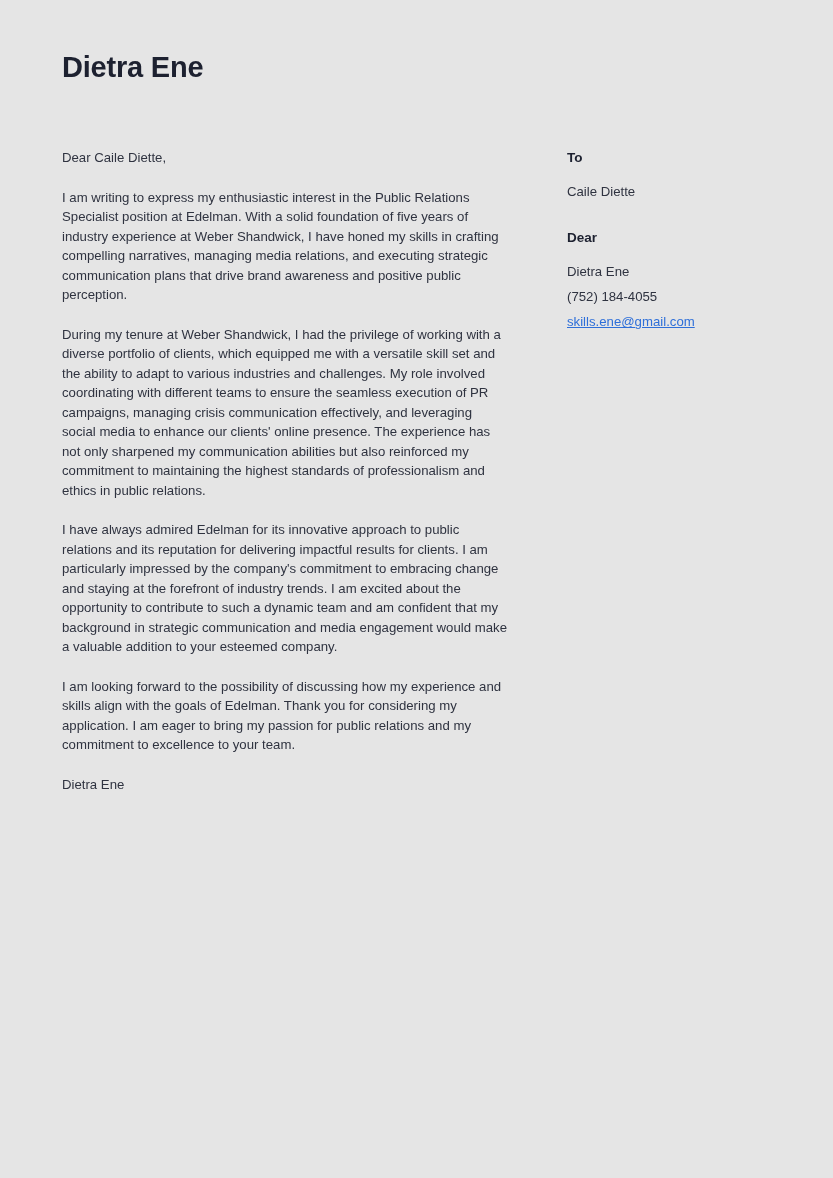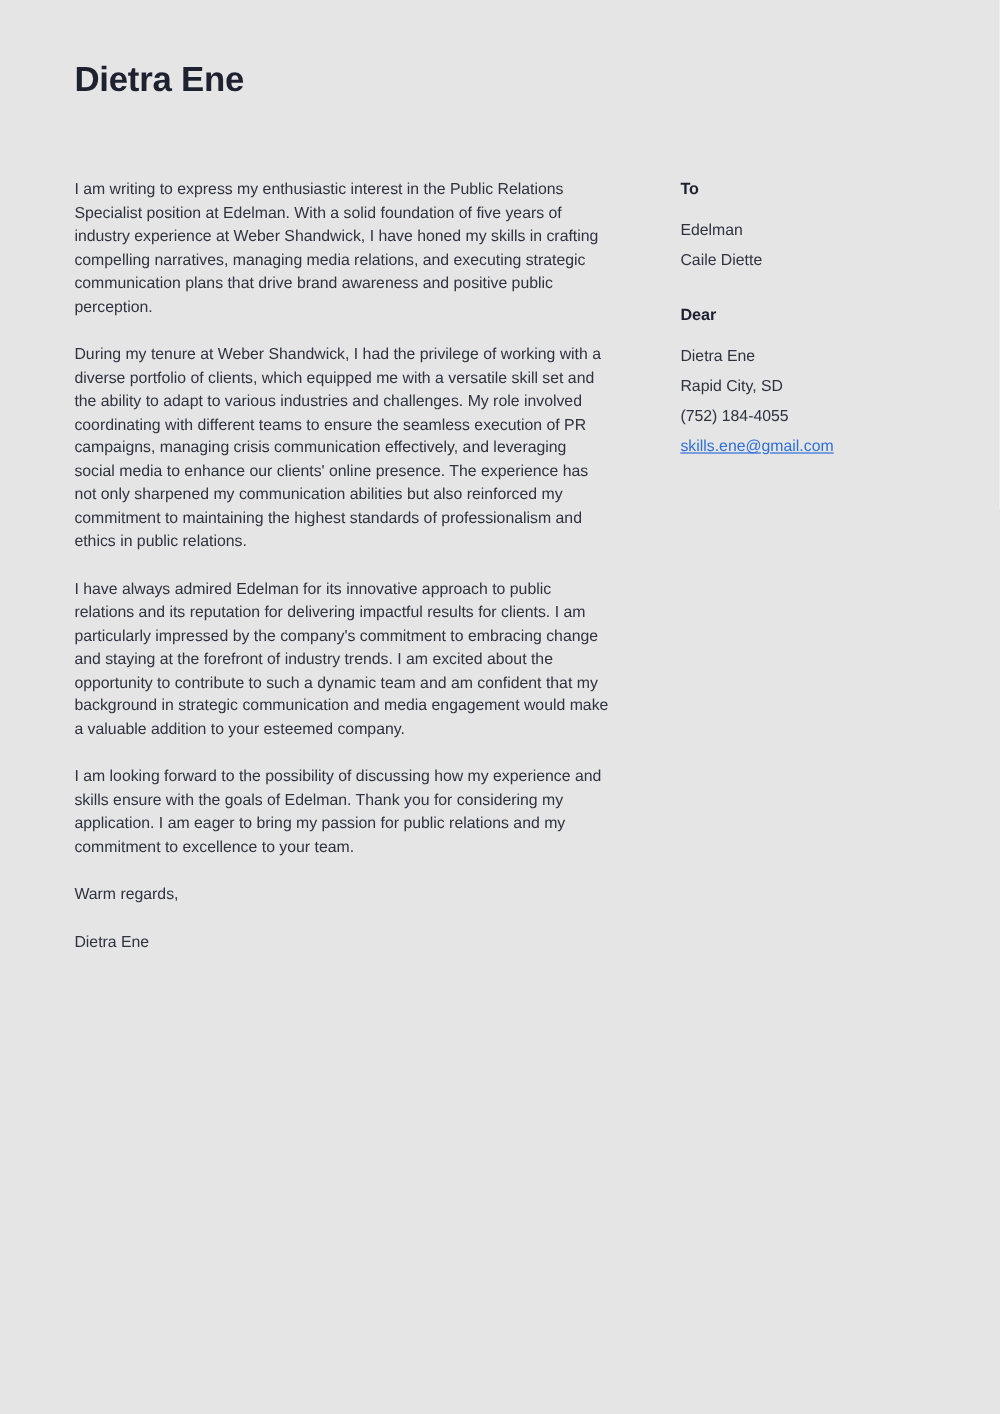--- a/index.html
+++ b/index.html
@@ -113,39 +113,37 @@
 </head>
 <body>
 
 <div class="page">
 
   <div class="header">
     <h1 class="name">Dietra Ene</h1>
   </div>
 
   <div class="letter-body">
+    <p class="salutation">Dear Caile Diette,</p>
     <p class="para">I am writing to express my enthusiastic interest in the Public Relations Specialist position at Edelman. With a solid foundation of five years of industry experience at Weber Shandwick, I have honed my skills in crafting compelling narratives, managing media relations, and executing strategic communication plans that drive brand awareness and positive public perception.</p>
     <p class="para">During my tenure at Weber Shandwick, I had the privilege of working with a diverse portfolio of clients, which equipped me with a versatile skill set and the ability to adapt to various industries and challenges. My role involved coordinating with different teams to ensure the seamless execution of PR campaigns, managing crisis communication effectively, and leveraging social media to enhance our clients' online presence. The experience has not only sharpened my communication abilities but also reinforced my commitment to maintaining the highest standards of professionalism and ethics in public relations.</p>
     <p class="para">I have always admired Edelman for its innovative approach to public relations and its reputation for delivering impactful results for clients. I am particularly impressed by the company's commitment to embracing change and staying at the forefront of industry trends. I am excited about the opportunity to contribute to such a dynamic team and am confident that my background in strategic communication and media engagement would make a valuable addition to your esteemed company.</p>
-    <p class="para">I am looking forward to the possibility of discussing how my experience and skills ensure with the goals of Edelman. Thank you for considering my application. I am eager to bring my passion for public relations and my commitment to excellence to your team.</p>
-    <p class="closing">Warm regards,</p>
+    <p class="para">I am looking forward to the possibility of discussing how my experience and skills align with the goals of Edelman. Thank you for considering my application. I am eager to bring my passion for public relations and my commitment to excellence to your team.</p>
     <p class="signature">Dietra Ene</p>
   </div>
 
   <div class="sidebar">
 
     <div class="sb-block">
       <p class="sb-heading">To</p>
-      <p class="sb-line">Edelman</p>
       <p class="sb-line">Caile Diette</p>
     </div>
 
     <div class="sb-block">
       <p class="sb-heading">Dear</p>
       <p class="sb-line">Dietra Ene</p>
-      <p class="sb-line">Rapid City, SD</p>
       <p class="sb-line">(752) 184-4055</p>
       <p style="margin:0;"><a class="sb-email">skills.ene@gmail.com</a></p>
     </div>
 
   </div>
 
 </div>
 
 </body></html>

